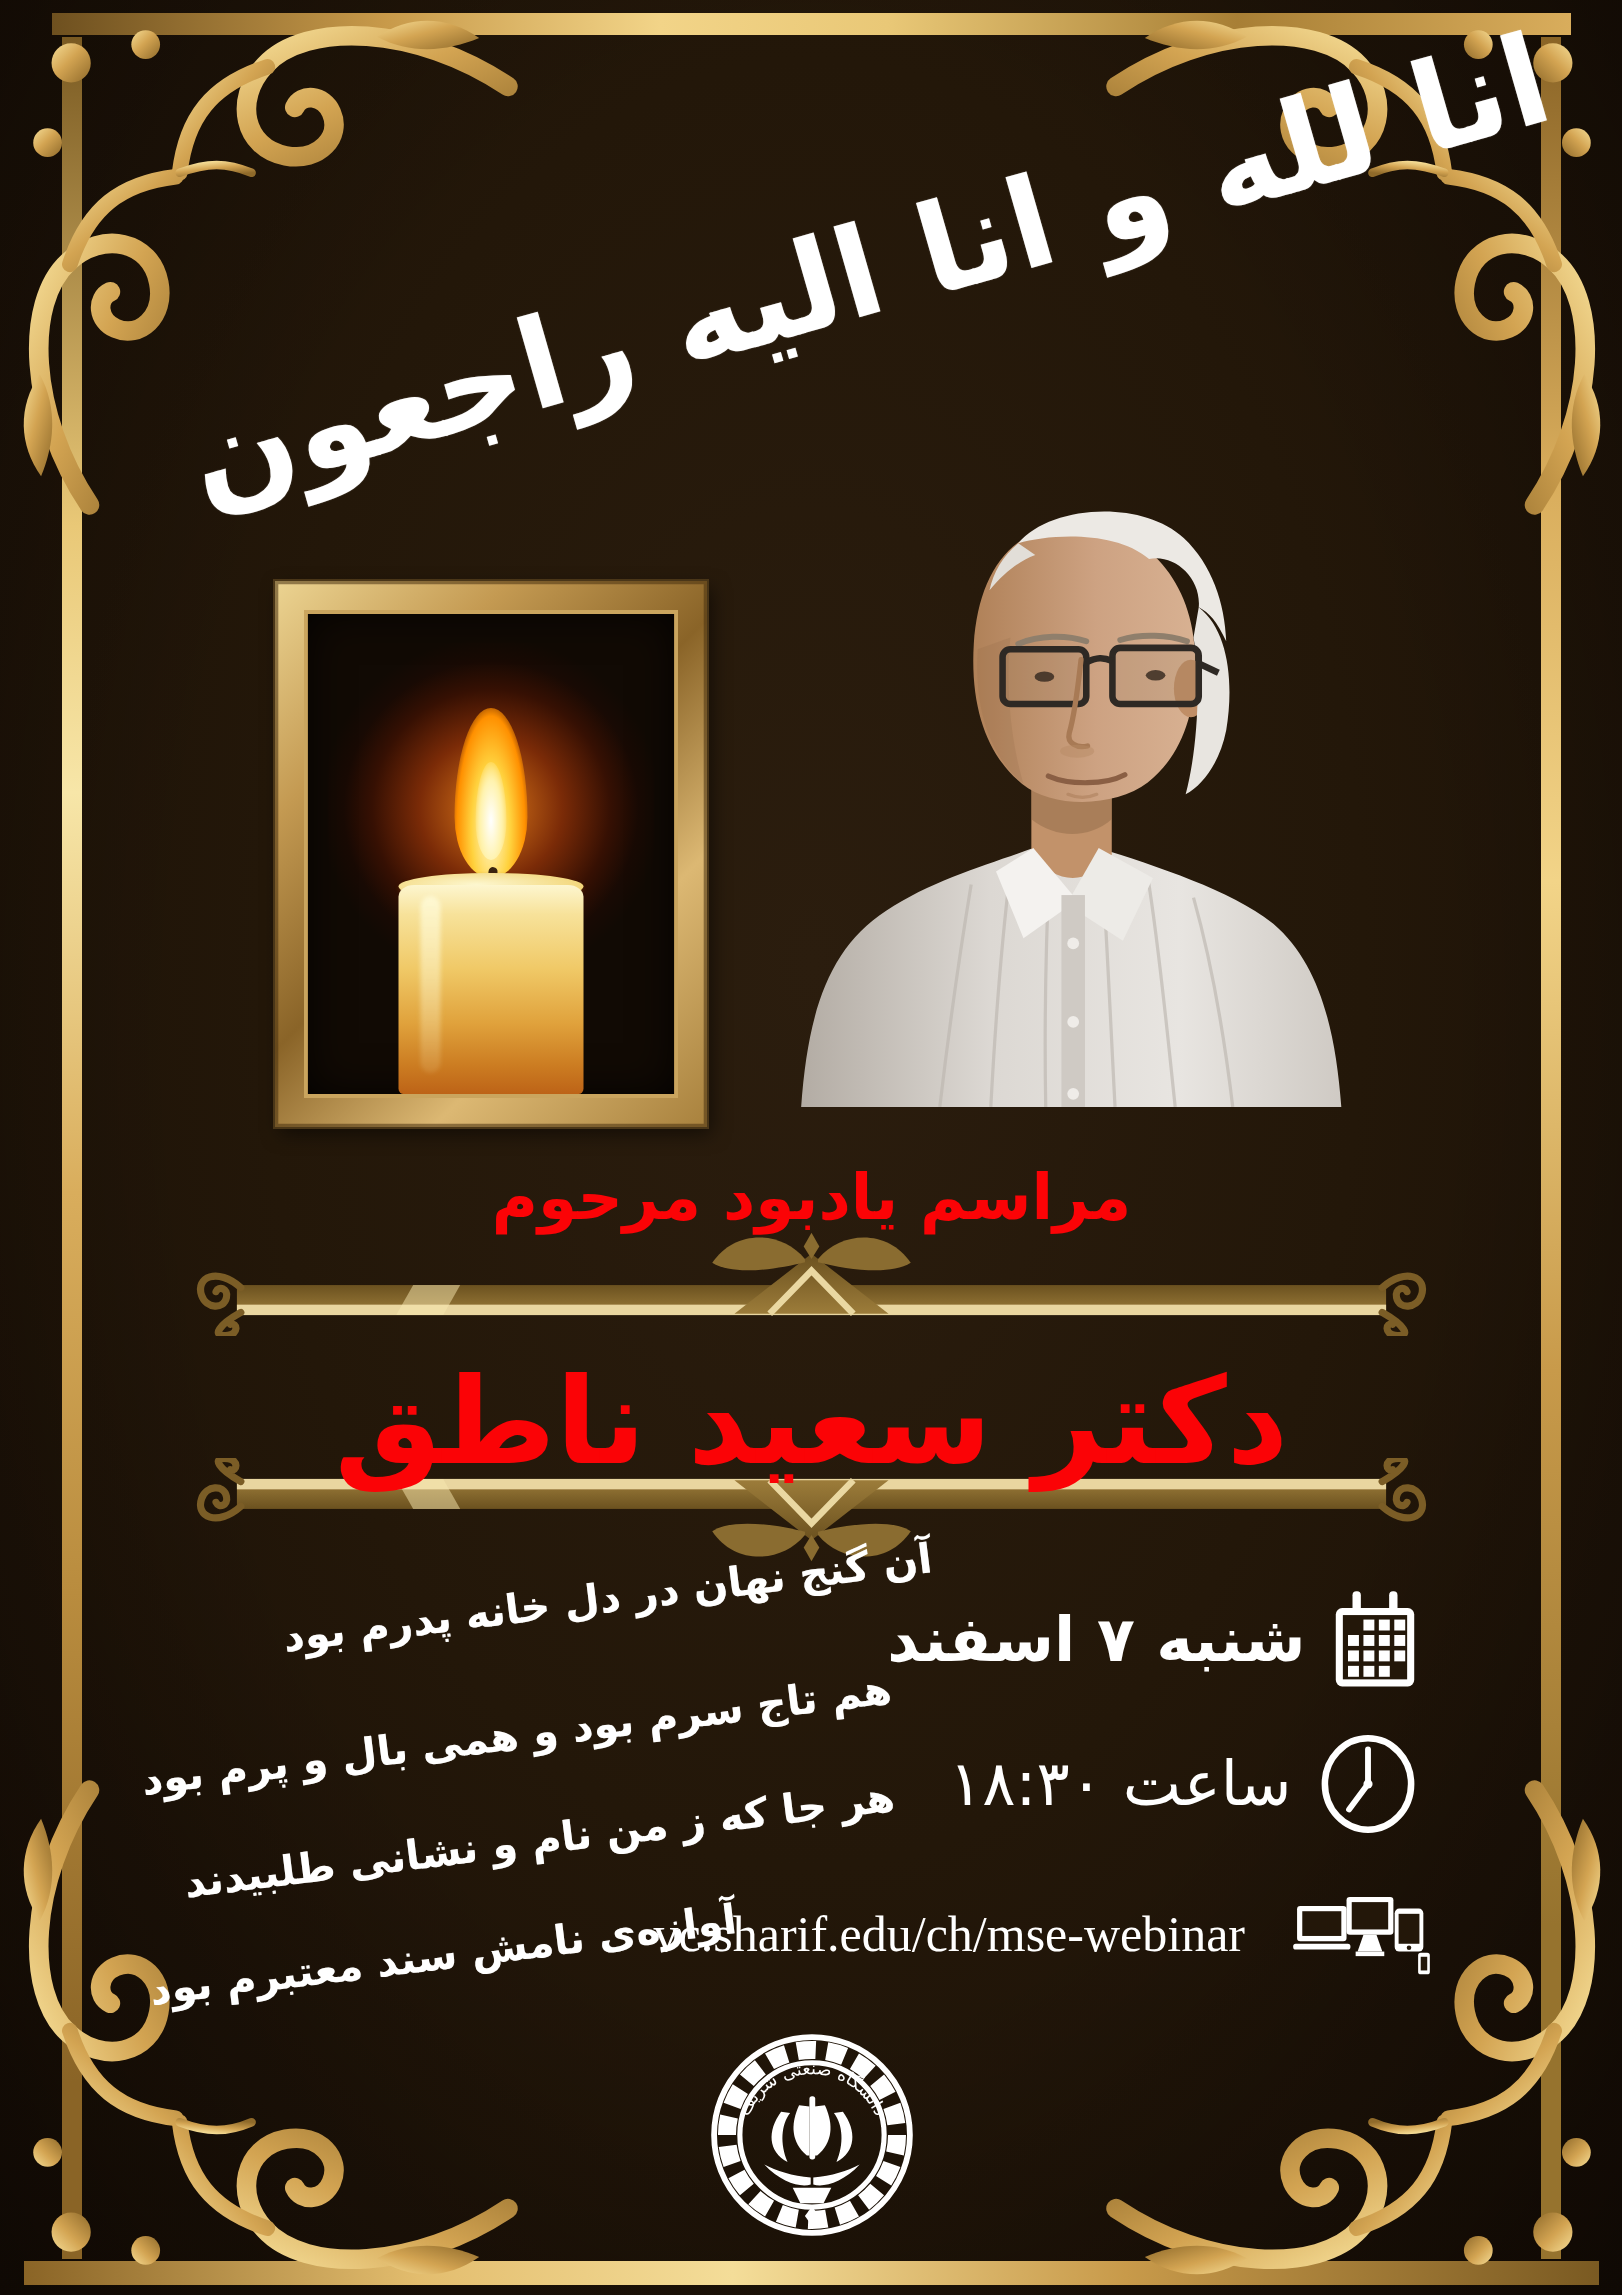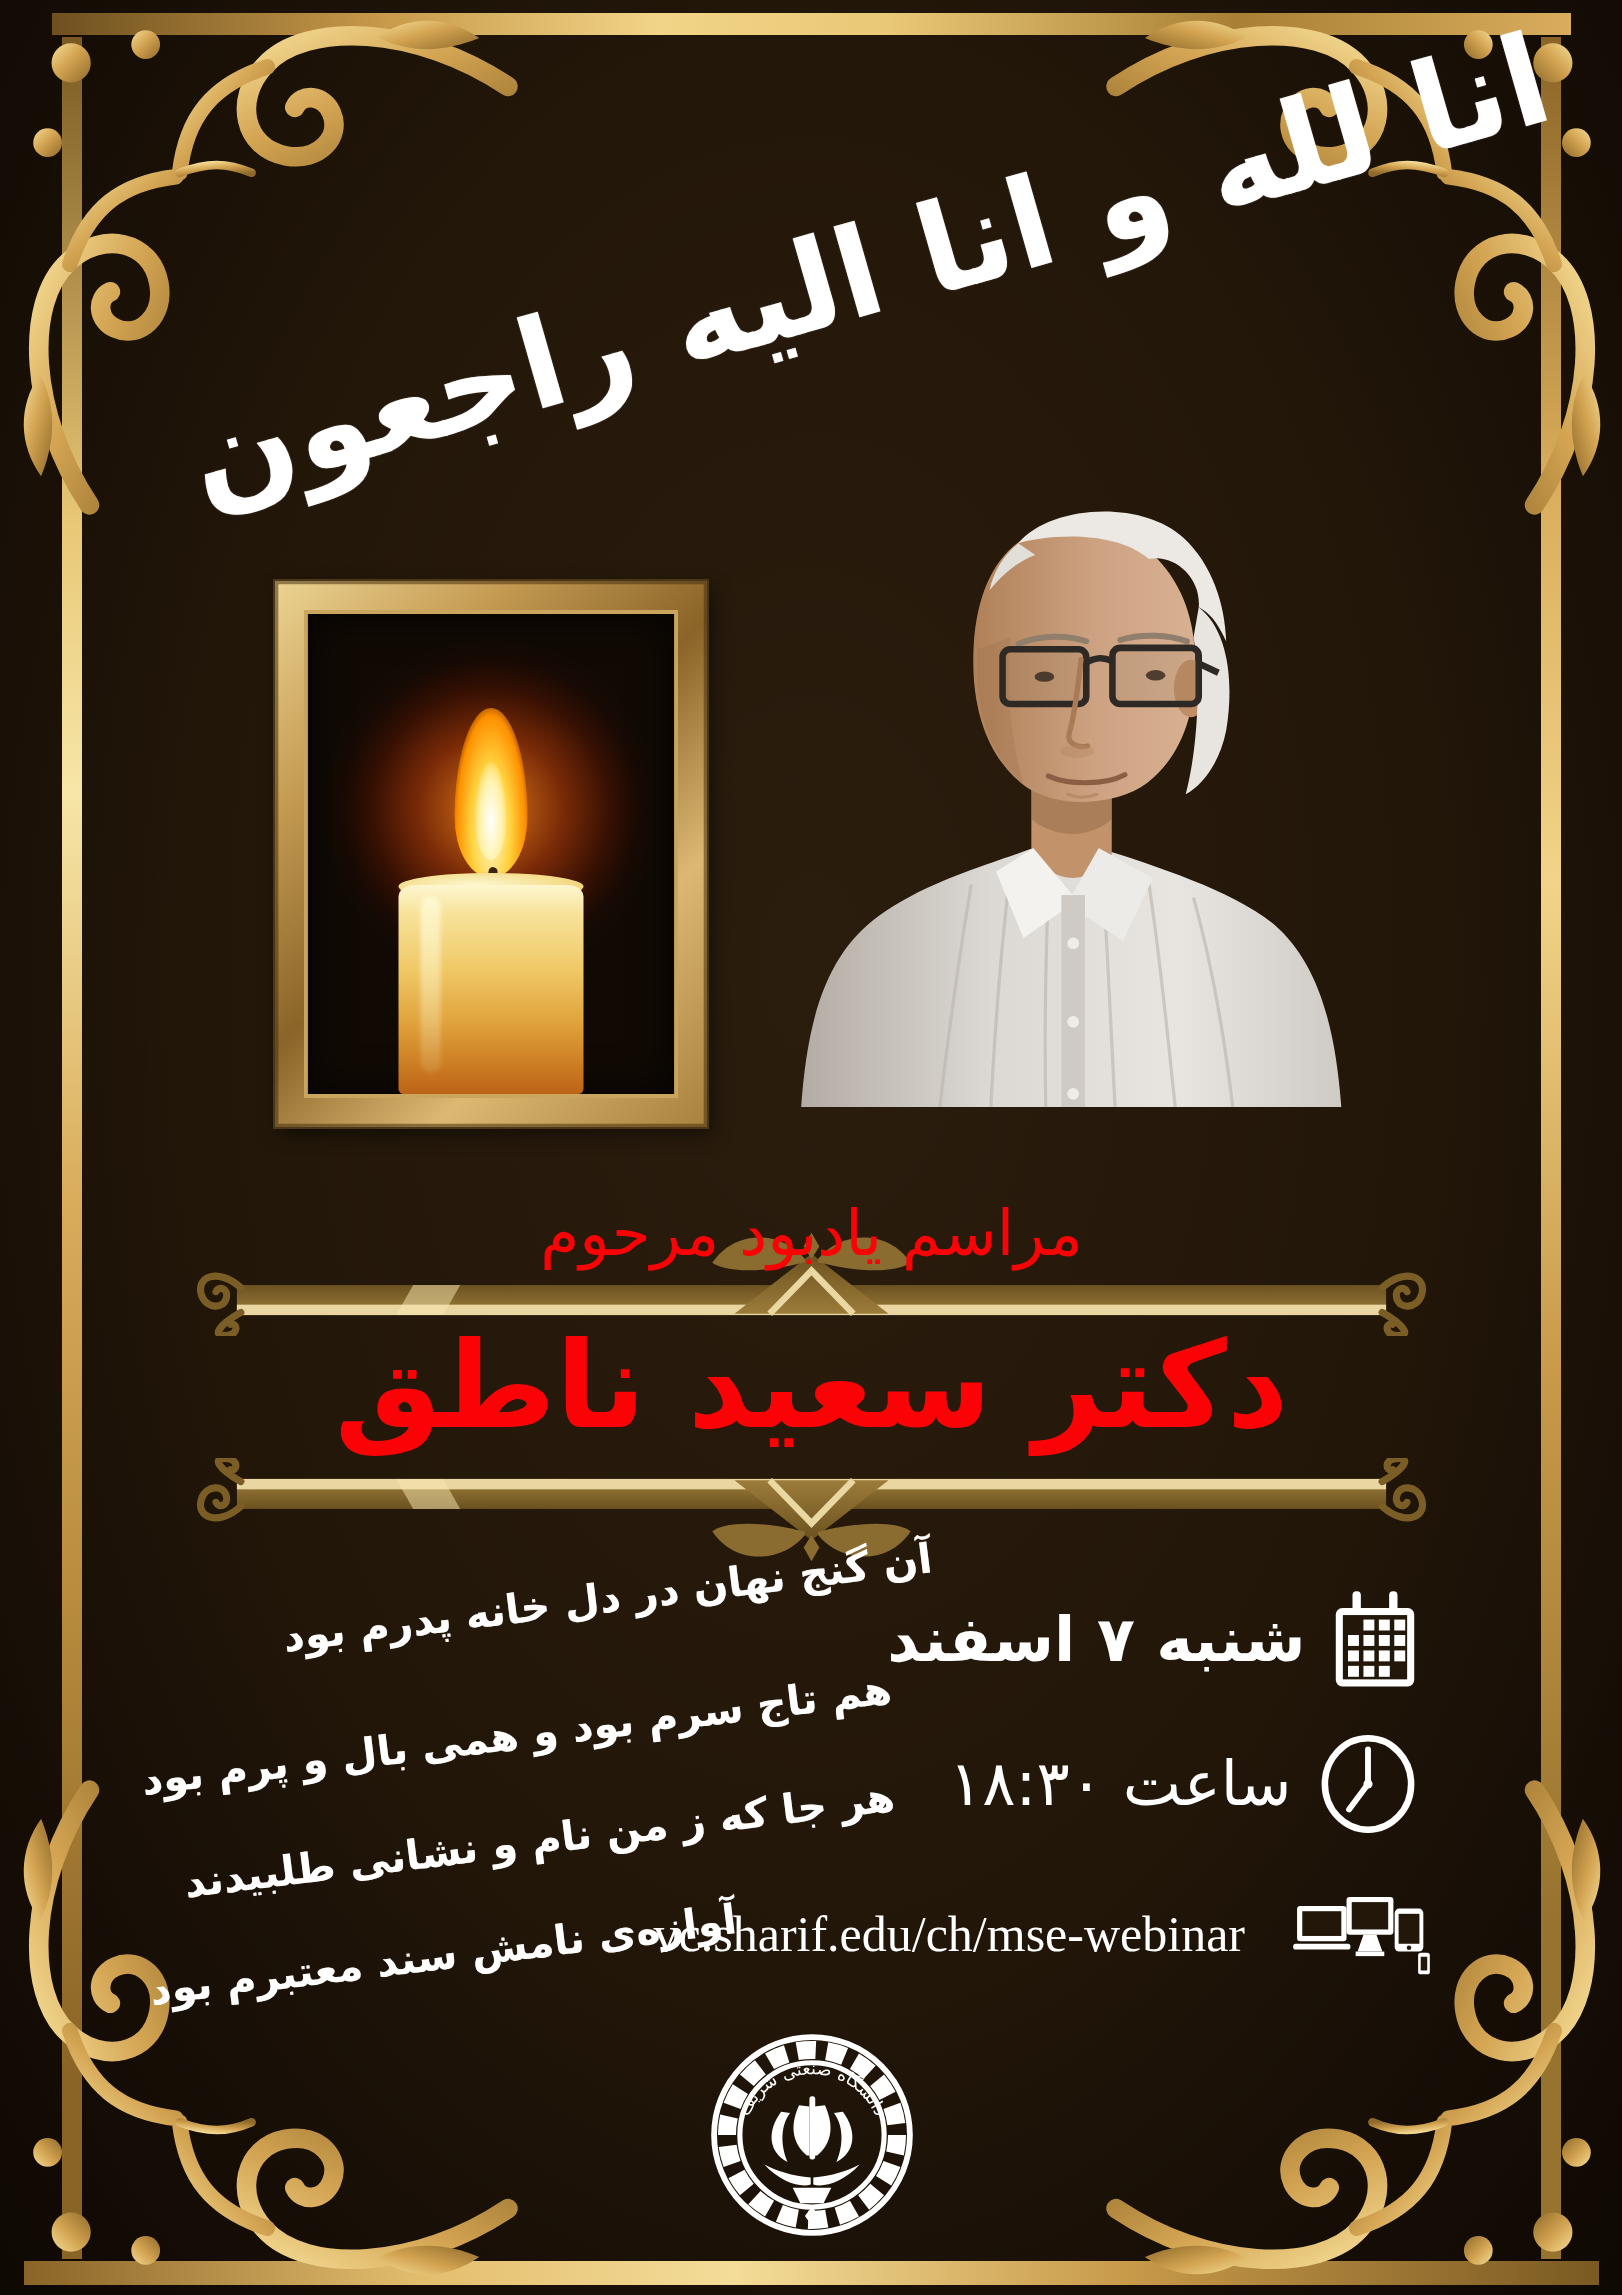--- a/index.html
+++ b/index.html
@@ -56,21 +56,21 @@
     border-radius:15.7px 15.7px 5.2px 5.2px / 11.8px 11.8px 5.2px 5.2px;}
   .candle-body::after{content:""; position:absolute; left:22px; top:10.5px; width:19.6px; height:177px;
     background:linear-gradient(180deg, rgba(255,252,220,.75), rgba(255,240,180,.12)); border-radius:13px; filter:blur(2px);}
   .candle-rim{position:absolute; left:50%; bottom:198px; width:185px; height:27.5px; transform:translateX(-50%);
     border-radius:50%; background:radial-gradient(ellipse at 42% 42%, #fdf7cf 0%, #f3d87e 68%, #e9b94f 100%);
     box-shadow:0 2px 3.9px rgba(120,60,0,.5);}
   
   .portrait{position:absolute; z-index:5; left:775px; top:466px; width:582px; height:641px;}
   
   .ceremony{position:absolute; z-index:6; left:0; right:0; top:1160px; text-align:center; direction:rtl;
-    font-size:63px; font-weight:normal; line-height:1.2;margin-top:36px;}
+    font-size:63px; font-weight:bold; line-height:1.2;}
   .name{position:absolute; z-index:6; left:0; right:0; top:1320px; text-align:center; direction:rtl;
     font-size:120px; font-weight:bold; line-height:1.1;}
   
   .divider{position:absolute; z-index:5; left:190px; width:1243px; height:111px;}
   .divider svg{width:100%; height:100%;}
   .divider.d-top{top:1225px;}
   .divider.d-bottom{top:1458px; transform:scaleY(-1);}
   
   .poemline{position:absolute; z-index:6; white-space:nowrap; direction:rtl;
     font-size:41px; font-weight:bold; transform:rotate(-7deg); line-height:1.3;
@@ -223,21 +223,21 @@
     </g>
     <ellipse cx="412" cy="322" rx="15" ry="8" fill="#3a2d22" opacity="0.85"></ellipse>
     <ellipse cx="582" cy="320" rx="15" ry="8" fill="#3a2d22" opacity="0.85"></ellipse>
     <path d="M468,296 C462,350 456,388 450,408 C446,424 462,432 478,428" stroke="#a87a55" stroke-width="8" fill="none" stroke-linecap="round"></path>
     <ellipse cx="462" cy="436" rx="26" ry="10" fill="#b58a64" opacity="0.45"></ellipse>
     <path d="M418,474 C450,488 505,488 535,472" stroke="#8a5f44" stroke-width="8" fill="none" stroke-linecap="round"></path>
     <path d="M448,502 C462,508 478,508 492,502" stroke="#a87a55" stroke-width="5" fill="none" opacity="0.5" stroke-linecap="round"></path>
   </svg>
 
   <div class="ceremony" style="color:#fb0306;">مراسم یادبود مرحوم</div>
-  <div class="name" style="color:#fb0306;">دکتر سعید ناطق</div>
+  <div class="name" style="color:#fb0306;margin-top:36px;">دکتر سعید ناطق</div>
 
   <div class="divider d-top"><svg viewBox="0 0 1900 170">
         <use href="#divider-sym"></use>
       </svg></div>
   <div class="divider d-bottom"><svg viewBox="0 0 1900 170">
         <use href="#divider-sym"></use>
       </svg></div>
 
   <div class="poemline pl1">آن گنج نهان در دل خانه پدرم بود</div>
   <div class="poemline pl2">هم تاج سرم بود و همی بال و پرم بود</div>

